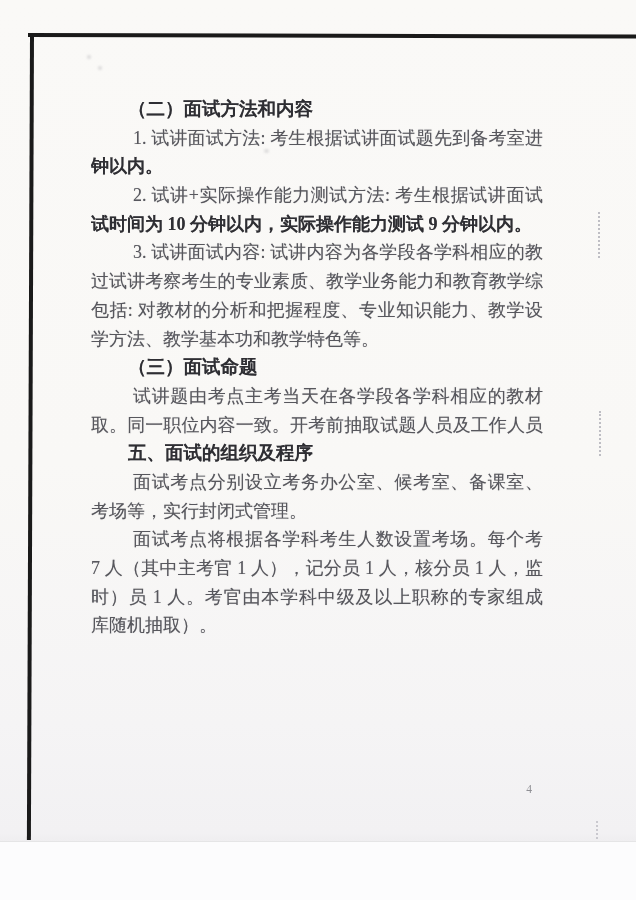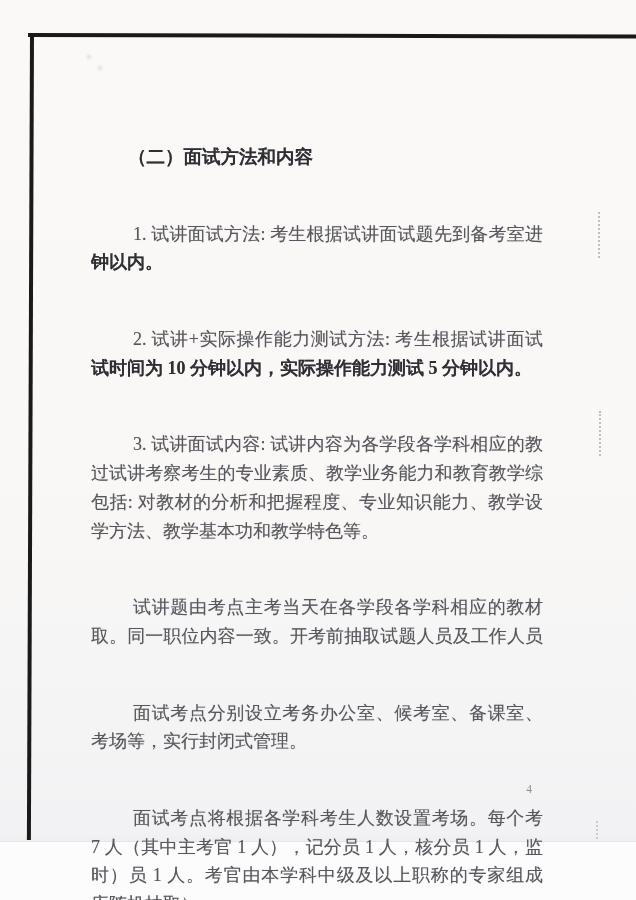--- a/index.html
+++ b/index.html
@@ -31,21 +31,21 @@
   
   .doc {
     position: absolute; left: 91px; top: 95px; width: 452px;
   }
   .line {
     height: 28.7px; line-height: 28.7px; font-size: 18px;
     color: #57575d; overflow: hidden;
     text-shadow: 0 0 0.7px rgba(105,105,112,0.5);
   }
   .line.justify { text-align: justify; text-align-last: justify; }
-  .line.indent { padding-left: 42px; margin-top: 48px; }
+  .line.indent { padding-left: 42px; }
   .line.heading {
     font-size: 18.5px; font-weight: bold; color: #2e2e33;
     padding-left: 37px; text-shadow: 0 0 0.6px rgba(46,46,51,0.45);
   }
   .seg { font-weight: inherit; }
   .seg.bold {
     font-weight: bold; color: #2e2e33;
     text-shadow: 0 0 0.6px rgba(46,46,51,0.45);
   }
   .page-number {
@@ -77,27 +77,29 @@
 <div class="below-page"></div>
 
 <div class="edge-top"></div>
 <div class="edge-left"></div>
 
 <div class="doc">
     <div class="line heading indent"><span class="seg bold">（二）面试方法和内容</span></div>
     <div class="line body indent justify"><span class="seg">1. 试讲面试方法: 考生根据试讲面试题先到备考室进行 30 分</span></div>
     <div class="line body"><span class="seg bold">钟以内。</span></div>
     <div class="line body indent justify"><span class="seg">2. 试讲+实际操作能力测试方法: 考生根据试讲面试题先到备</span></div>
-    <div class="line body"><span class="seg bold">试时间为 10 分钟以内，实际操作能力测试 5 分钟以内。</span></div>
+    <div class="line body"><span class="seg bold">试时间为 10 分钟以内，实际操作能力测试 9 分钟以内。</span></div>
     <div class="line body indent justify"><span class="seg">3. 试讲面试内容: 试讲内容为各学段各学科相应的教材，通</span></div>
     <div class="line body justify"><span class="seg">过试讲考察考生的专业素质、教学业务能力和教育教学综合素质。</span></div>
     <div class="line body justify"><span class="seg">包括: 对教材的分析和把握程度、专业知识能力、教学设计、教</span></div>
     <div class="line body"><span class="seg">学方法、教学基本功和教学特色等。</span></div>
+    <div class="line heading indent"><span class="seg bold">（三）面试命题</span></div>
     <div class="line body indent justify"><span class="seg">试讲题由考点主考当天在各学段各学科相应的教材中随机抽</span></div>
     <div class="line body justify"><span class="seg">取。同一职位内容一致。开考前抽取试题人员及工作人员在纪检</span></div>
+    <div class="line heading indent"><span class="seg bold">五、面试的组织及程序</span></div>
     <div class="line body indent justify"><span class="seg">面试考点分别设立考务办公室、候考室、备课室、试讲面试</span></div>
     <div class="line body"><span class="seg">考场等，实行封闭式管理。</span></div>
     <div class="line body indent justify"><span class="seg">面试考点将根据各学科考生人数设置考场。每个考场设考官</span></div>
     <div class="line body justify"><span class="seg">7 人（其中主考官 1 人），记分员 1 人，核分员 1 人，监督（计</span></div>
     <div class="line body justify"><span class="seg">时）员 1 人。考官由本学科中级及以上职称的专家组成（从评委</span></div>
     <div class="line body"><span class="seg">库随机抽取）。</span></div>
   </div>
 
 <div class="page-number">4</div>
 

